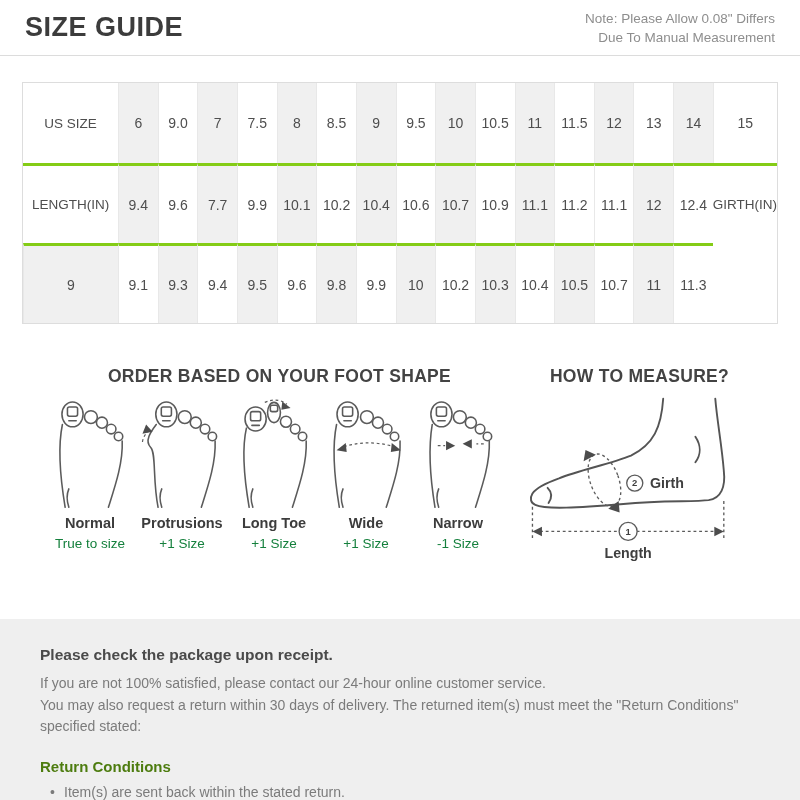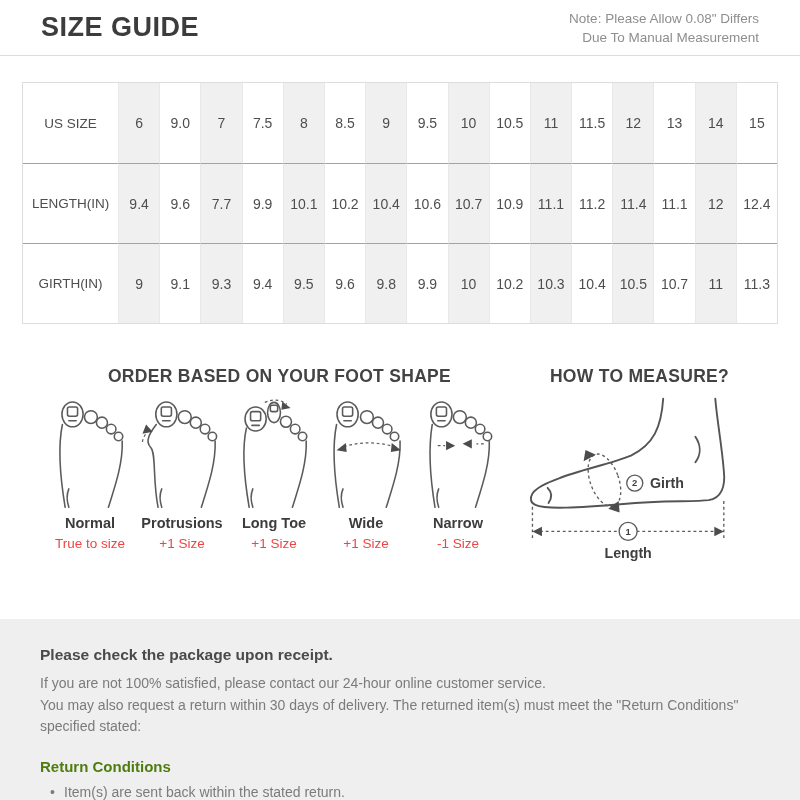--- a/index.html
+++ b/index.html
@@ -2,43 +2,43 @@
 <html><head>
 <meta charset="utf-8">
 <style>
   * { margin:0; padding:0; box-sizing:border-box; }
   html,body { width:800px; height:800px; background:#fff; overflow:hidden;
               font-family:"Liberation Sans", sans-serif; }
   .page { width:800px; height:800px; display:flex; flex-direction:column; }
 
   
   .header { height:56px; flex:0 0 56px; display:flex; align-items:center;
-            justify-content:space-between; padding:0 41px; border-bottom:1px solid #dcdcdc; background:#fff; }
+            justify-content:space-between; padding:0 25px; border-bottom:1px solid #dcdcdc; background:#fff; }
   .title { font-size:27px; font-weight:bold; color:#3c3c3c; letter-spacing:.5px; }
   .note  { text-align:right; font-size:13.5px; color:#8e8e8e; line-height:19px; }
 
   
   .table-wrap { margin:26px 22px 0; border:1px solid #ddd; }
   .size-table { display:grid; grid-template-columns:95px repeat(16, 1fr); grid-auto-rows:80px; }
   .cell { display:flex; align-items:center; justify-content:center;
           font-size:14px; font-weight:normal; color:#4e4e4e; border-left:1px solid #e8e8e8; background:#fff; }
   .cell.label { border-left:none; font-size:13.5px; }
   .cell.shade { background:#f0f0f0; }
-  .cell.bt { border-top:1px solid #84cc16; }
+  .cell.bt { border-top:3px solid #84cc16; }
 
   
   .middle { display:flex; margin-top:42px; }
   .shape-col { width:515px; flex:0 0 515px; padding-left:44px; }
   .measure-col { flex:1; padding-right:36px; }
   .section-title { font-size:17.5px; font-weight:bold; color:#434343; letter-spacing:.3px; text-align:center; }
   .feet-row { display:flex; width:478px; margin-top:10px; }
   .foot-item { width:92px; text-align:center; }
   .foot-item svg { width:92px; height:112px; display:block; margin:0 auto; }
   .foot-name { font-size:14.5px; font-weight:bold; color:#3c3c3c; margin-top:6px; }
-  .foot-advice { font-size:13.5px; color:#ef4444; margin-top:5px; }
+  .foot-advice { font-size:13.5px; color:#15803d; margin-top:5px; }
   .measure-art { display:flex; justify-content:center; margin-top:8px; }
 
   .ln  { fill:none; stroke:#5b5b5b; stroke-width:1.7; stroke-linecap:round; }
   .toe { fill:#fff; stroke:#5b5b5b; stroke-width:1.7; }
   .dash { fill:none; stroke:#5b5b5b; stroke-width:1.3; stroke-dasharray:3 3; }
   .tri { fill:#4c4c4c; stroke:none; }
   .ln2 { fill:none; stroke:#545454; stroke-width:2; stroke-linecap:round; }
   .dash2 { fill:none; stroke:#5b5b5b; stroke-width:1.4; stroke-dasharray:3 3; }
   .badge { fill:#fff; stroke:#5b5b5b; stroke-width:1.4; }
   .num { font-family:"Liberation Sans",sans-serif; font-size:10px; font-weight:bold; fill:#3f3f3f; text-anchor:middle; }
@@ -91,21 +91,20 @@
         <div class="cell val shade bt">7.7</div>
         <div class="cell val bt">9.9</div>
         <div class="cell val shade bt">10.1</div>
         <div class="cell val bt">10.2</div>
         <div class="cell val shade bt">10.4</div>
         <div class="cell val bt">10.6</div>
         <div class="cell val shade bt">10.7</div>
         <div class="cell val bt">10.9</div>
         <div class="cell val shade bt">11.1</div>
         <div class="cell val bt">11.2</div>
-        <div class="cell val shade bt">11.4</div>
         <div class="cell val bt">11.1</div>
         <div class="cell val shade bt">12</div>
         <div class="cell val bt">12.4</div>
         <div class="cell label bt">GIRTH(IN)</div>
         <div class="cell val shade bt">9</div>
         <div class="cell val bt">9.1</div>
         <div class="cell val shade bt">9.3</div>
         <div class="cell val bt">9.4</div>
         <div class="cell val shade bt">9.5</div>
         <div class="cell val bt">9.6</div>

